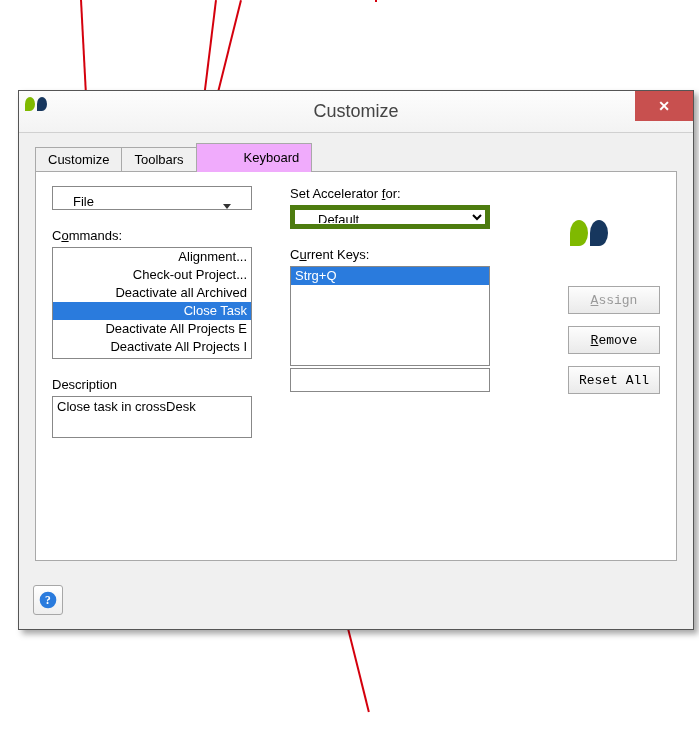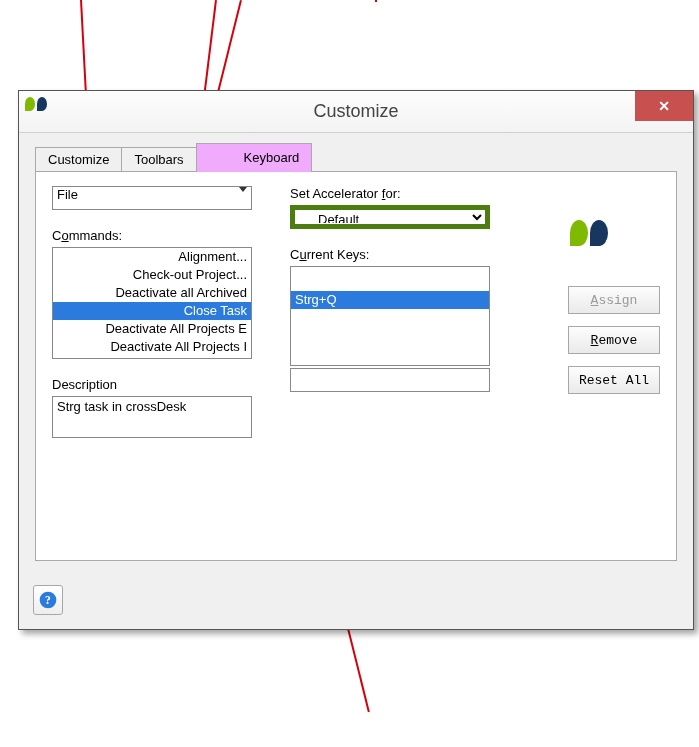--- a/index.html
+++ b/index.html
@@ -100,22 +100,22 @@
   select.combo, .combo-fake {
     width: 200px;
     height: 24px;
     font-family: inherit;
     font-size: 13px;
     border: 5px solid #4d7c0f;
     background: #fff;
     padding: 1px 19px;
   }
   .combo-fake {
-    display:flex; align-items:flex-start; justify-content:space-between;
-    padding: 0 4px;
+    display:flex; align-items:flex-end; justify-content:space-between;
+    padding: 0 20px;
     border:1px dotted #444;
     outline:1px solid #888;
     outline-offset:-1px;
     cursor:pointer;
   }
   .combo-fake .caret {
     width:0;height:0;border-left:4px solid transparent;border-right:4px solid transparent;border-top:5px solid #333;
   }
   .listbox {
     width: 200px;
@@ -139,21 +139,21 @@
     color: #fff;
   }
   .keysbox {
     width: 200px;
     height: 100px;
     border: 1px solid #888;
     background: #fff;
     margin-top:2px;
   }
   .keysbox .key {
-    background:#2a7bdd;color:#fff;padding:0 4px;line-height:18px;font-size:13px;cursor:pointer;margin-top:24px;
+    background:#2a7bdd;color:#fff;padding:0 4px;line-height:18px;font-size:13px;cursor:pointer;
   }
   .shortcut-input {
     width: 200px; height:24px; border:1px solid #888; background:#fff; margin-top:2px; padding:2px 4px;
     font-family:inherit; font-size:13px;
   }
   .desc-box {
     width: 200px; height: 42px; border:1px solid #888; background:#fff; padding:2px 4px; margin-top:2px;
     font-size:13px;
   }
   .btn {
@@ -235,21 +235,21 @@
           <div class="listbox" id="commands-list">
               <div class="item">Alignment...</div>
               <div class="item">Check-out Project...</div>
               <div class="item">Deactivate all Archived</div>
               <div class="item selected">Close Task</div>
               <div class="item">Deactivate All Projects E</div>
               <div class="item">Deactivate All Projects I</div>
             </div>
 
           <label class="fld" style="margin-top:18px;">Description</label>
-          <div class="desc-box">Strg task in crossDesk</div>
+          <div class="desc-box">Close task in crossDesk</div>
         </div>
 
         <div class="col-mid">
           <label class="fld">
             Set Accelerator <span class="underline">f</span>or:
           </label>
           <select class="combo">
             <option>Default</option>
           </select>
 

